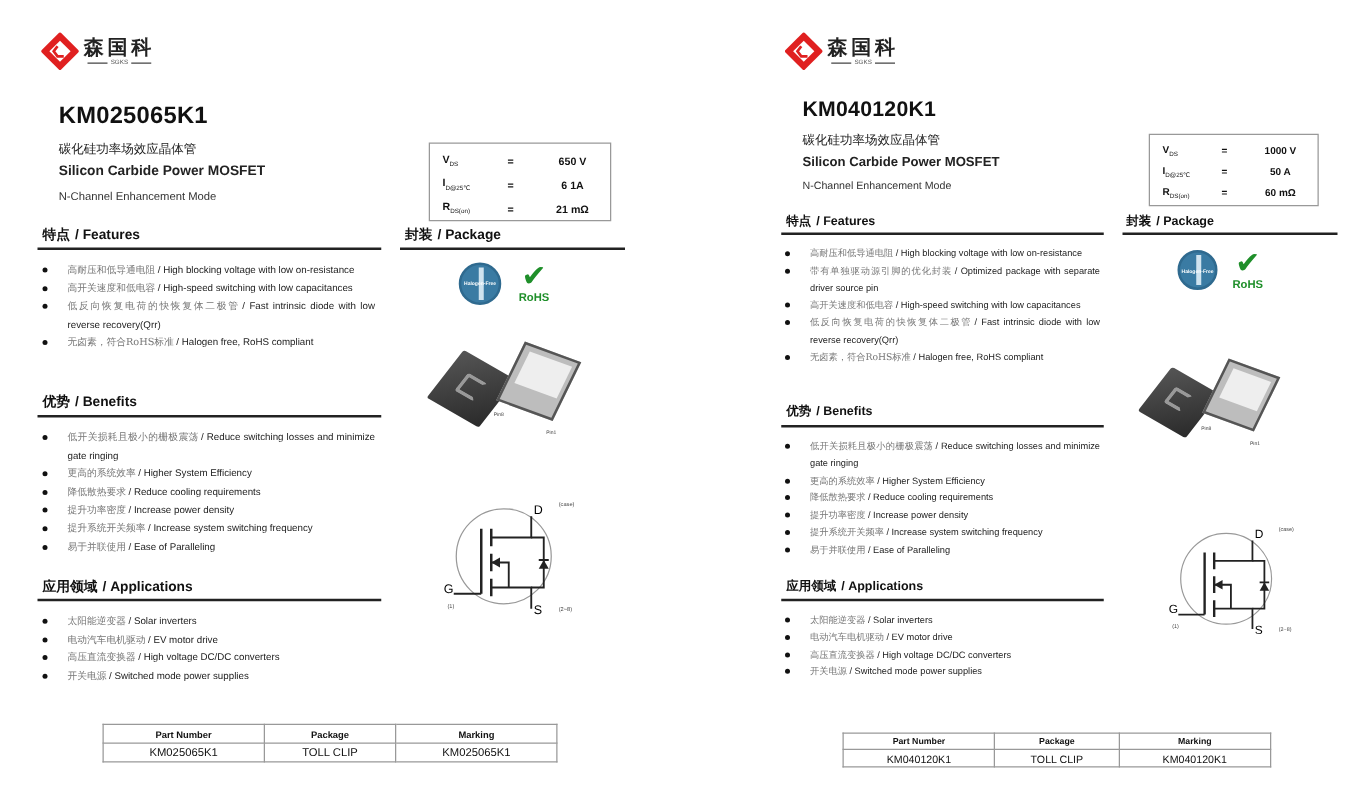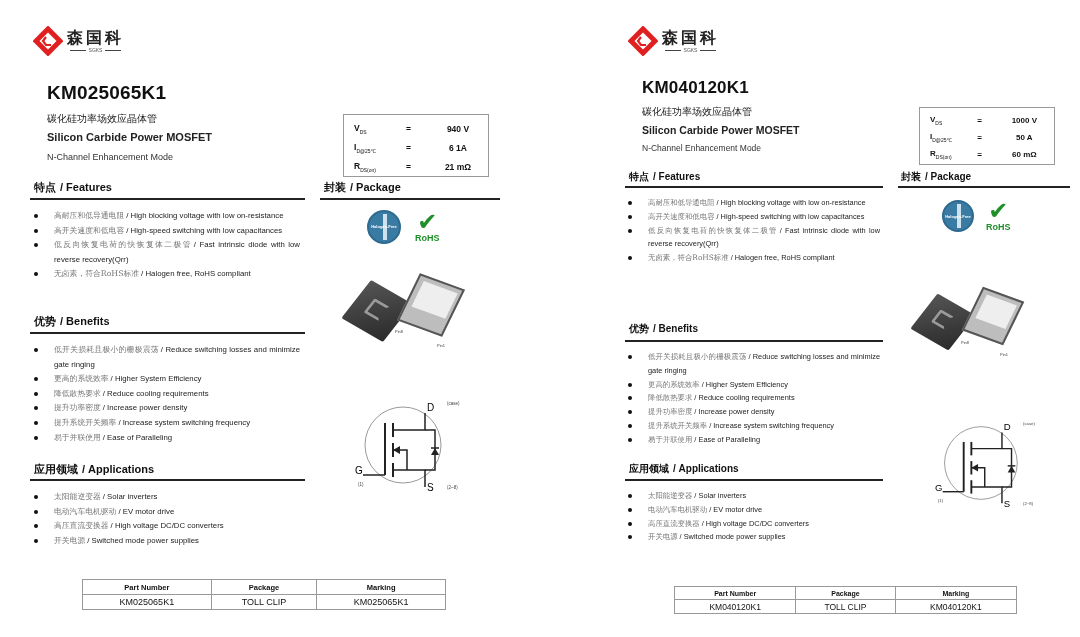--- a/index.html
+++ b/index.html
@@ -67,21 +67,21 @@
 
   <div class="part-title" style="left:47px; top:82px;">KM025065K1</div>
   <div class="sub-cn" style="left:47px; top:112px;">碳化硅功率场效应晶体管</div>
   <div class="sub-en" style="left:47px; top:131px;">Silicon Carbide Power MOSFET</div>
   <div class="sub-mode" style="left:47px; top:152px;">N-Channel Enhancement Mode</div>
 
   <div class="spec-box" style="left:343px; top:114px; width:146px; height:63px;">
     <div class="spec-row">
       <span class="spec-sym"><span>V</span><sub>DS</sub></span>
       <span class="spec-eq">=</span>
-      <span class="spec-val">940 V</span>
+      <span class="spec-val">650 V</span>
     </div>
     <div class="spec-row">
       <span class="spec-sym"><span>I</span><sub>D@25℃</sub></span>
       <span class="spec-eq">=</span>
       <span class="spec-val">6 1A</span>
     </div>
     <div class="spec-row">
       <span class="spec-sym"><span>R</span><sub>DS(on)</sub></span>
       <span class="spec-eq">=</span>
       <span class="spec-val">21 mΩ</span>
@@ -221,20 +221,21 @@
       <span class="spec-val">60 mΩ</span>
     </div>
   </div>
 
   <div class="sec-head" style="left:89px; top:170px; font-size:10px;">
     <span class="cn">特点</span><span>/ Features</span>
   </div>
   <div class="rule" style="left:85px; top:186px; width:258px;"></div>
   <ul class="list" style="left:86px; top:196px; width:254px;">
     <li style="font-size:7.4px; line-height:13.8px;"><span class="cn">高耐压和低导通电阻</span><span>/ High blocking voltage with low on-resistance</span></li>
+    <li style="font-size:7.4px; line-height:13.8px;"><span class="cn">带有单独驱动源引脚的优化封装</span><span>/ Optimized package with separate driver source pin</span></li>
     <li style="font-size:7.4px; line-height:13.8px;"><span class="cn">高开关速度和低电容</span><span>/ High-speed switching with low capacitances</span></li>
     <li style="font-size:7.4px; line-height:13.8px;"><span class="cn">低反向恢复电荷的快恢复体二极管</span><span>/ Fast intrinsic diode with low reverse recovery(Qrr)</span></li>
     <li style="font-size:7.4px; line-height:13.8px;"><span class="cn">无卤素，符合RoHS标准</span><span>/ Halogen free, RoHS compliant</span></li>
   </ul>
 
   <div class="sec-head" style="left:89px; top:322px; font-size:10px;">
     <span class="cn">优势</span><span>/ Benefits</span>
   </div>
   <div class="rule" style="left:85px; top:340px; width:258px;"></div>
   <ul class="list" style="left:86px; top:350px; width:254px;">

